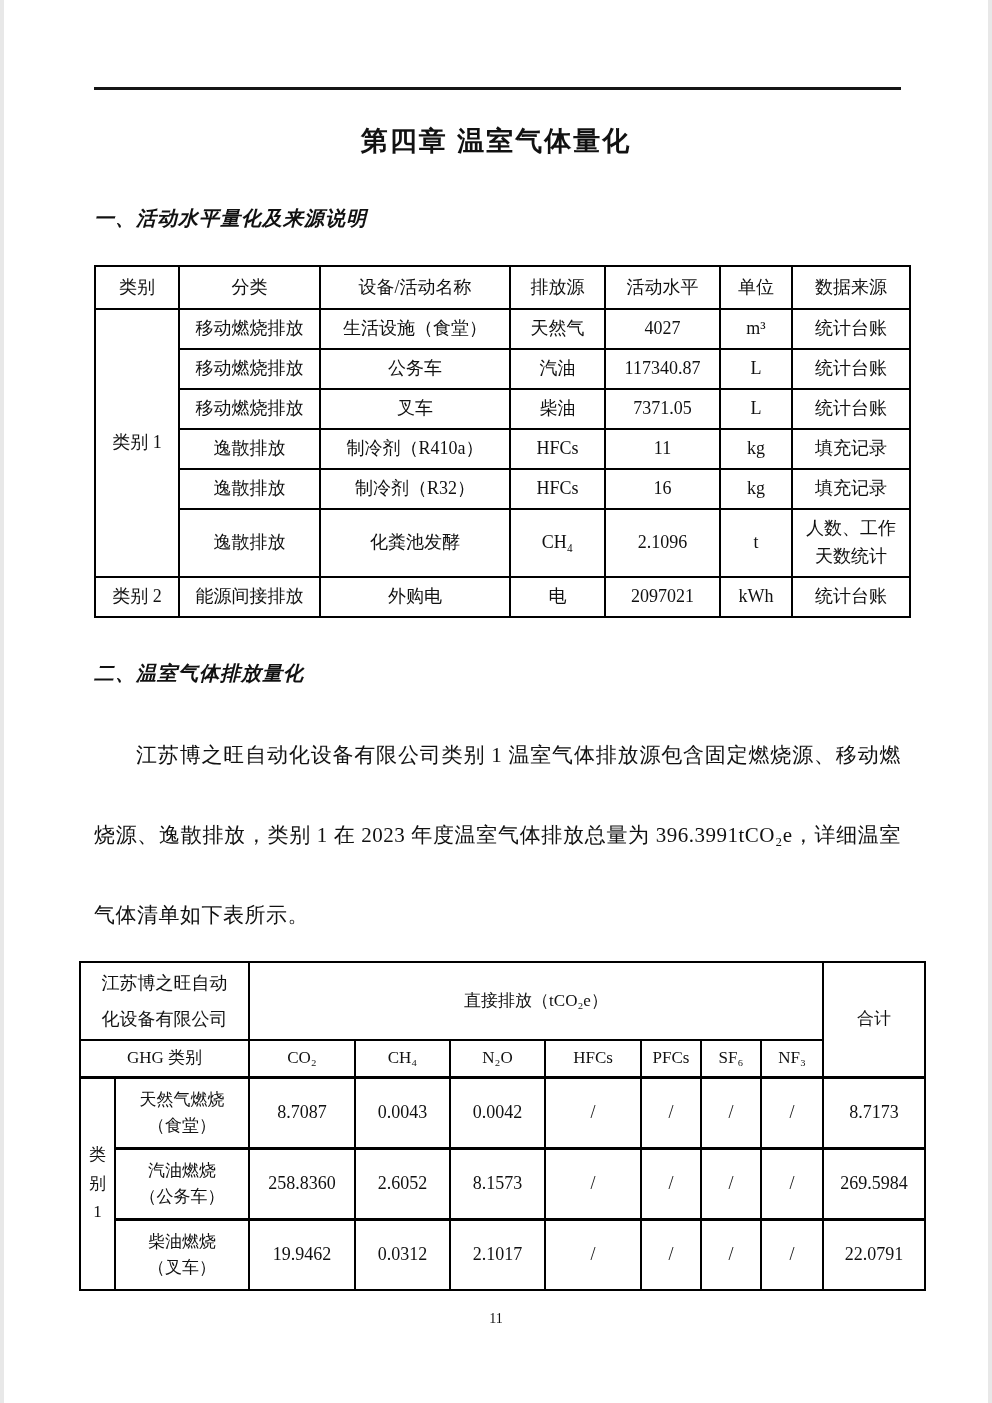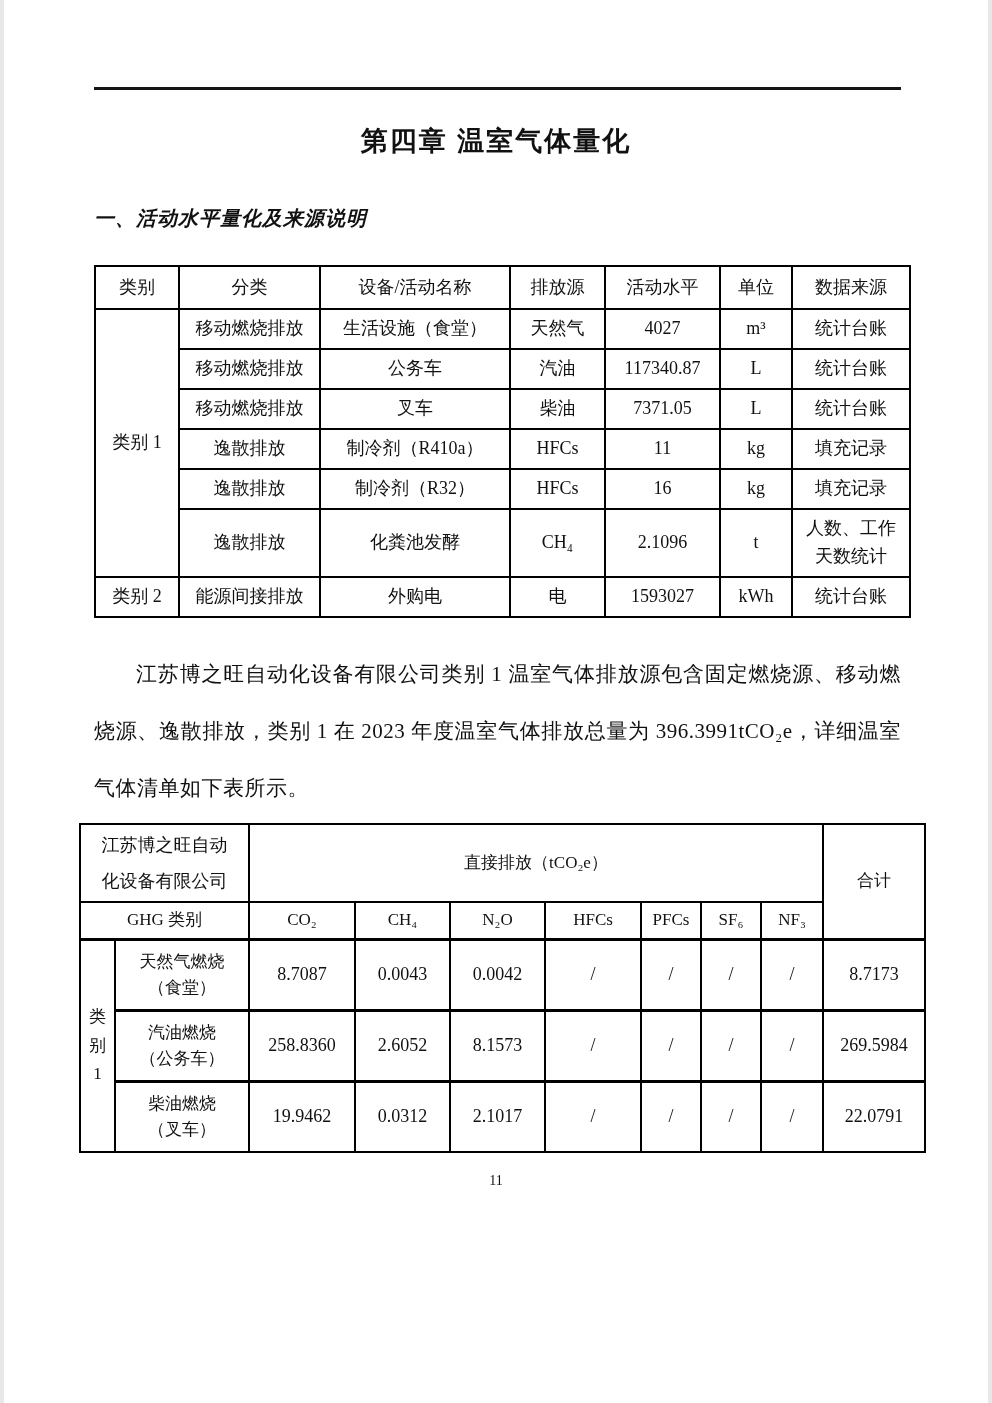--- a/index.html
+++ b/index.html
@@ -48,21 +48,21 @@
     margin:33px 87px 0 90px;
     width:815px;
     font-size:18px;
   }
   .t1 .hrow td{height:37px;}
   .t1 .r td{height:34px;}
   .t1 .r-tall td{height:62px;}
   .para{
     margin:28px 87px 0 90px;
     font-size:21px;
-    line-height:57px;
+    line-height:80px;
     text-align:justify;
     text-indent:2em;
     letter-spacing:0.5px;
   }
   .caption{
     margin-top:16px;
     text-align:center;
     font-family:"Liberation Sans","DejaVu Sans",sans-serif;
     font-weight:bold;
     font-size:17px;
@@ -163,27 +163,28 @@
         <td class="num">2.1096</td>
         <td class="num">t</td>
         <td>人数、工作
 天数统计</td>
       </tr>
       <tr class="r">
         <td>类别 2</td>
         <td>能源间接排放</td>
         <td>外购电</td>
         <td>电</td>
-        <td class="num">1593027</td>
+        <td class="num">2097021</td>
         <td class="num">kWh</td>
         <td>统计台账</td>
       </tr>
     </tbody>
   </table>
 
+  <div class="sec-heading" style="margin-top:42px;">二、温室气体排放量化</div>
 
 
   <div class="para">江苏博之旺自动化设备有限公司类别 1 温室气体排放源包含固定燃烧源、移动燃烧源、逸散排放，类别 1 在 2023 年度温室气体排放总量为 396.3991tCO₂e，详细温室气体清单如下表所示。</div>
 
 
   <table class="t2">
     <colgroup>
       <col style="width:35px">
         <col style="width:134px">
         <col style="width:106px">

